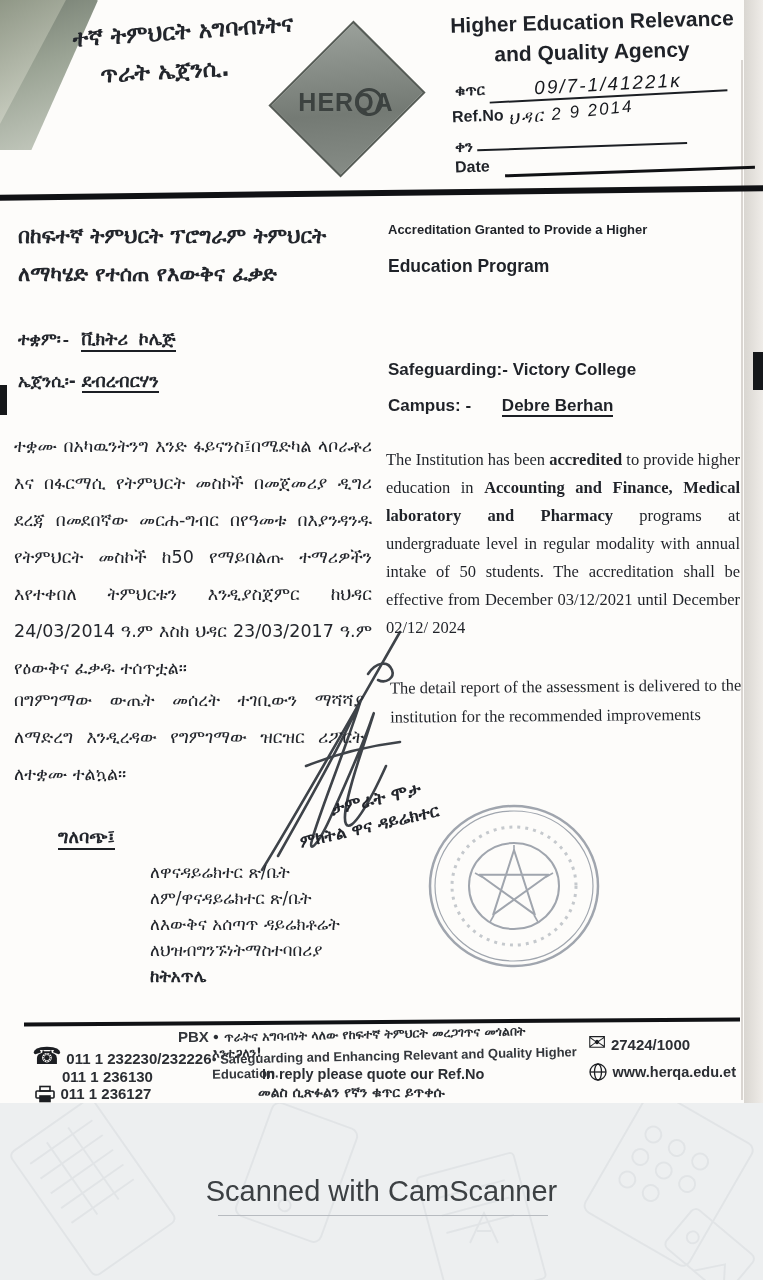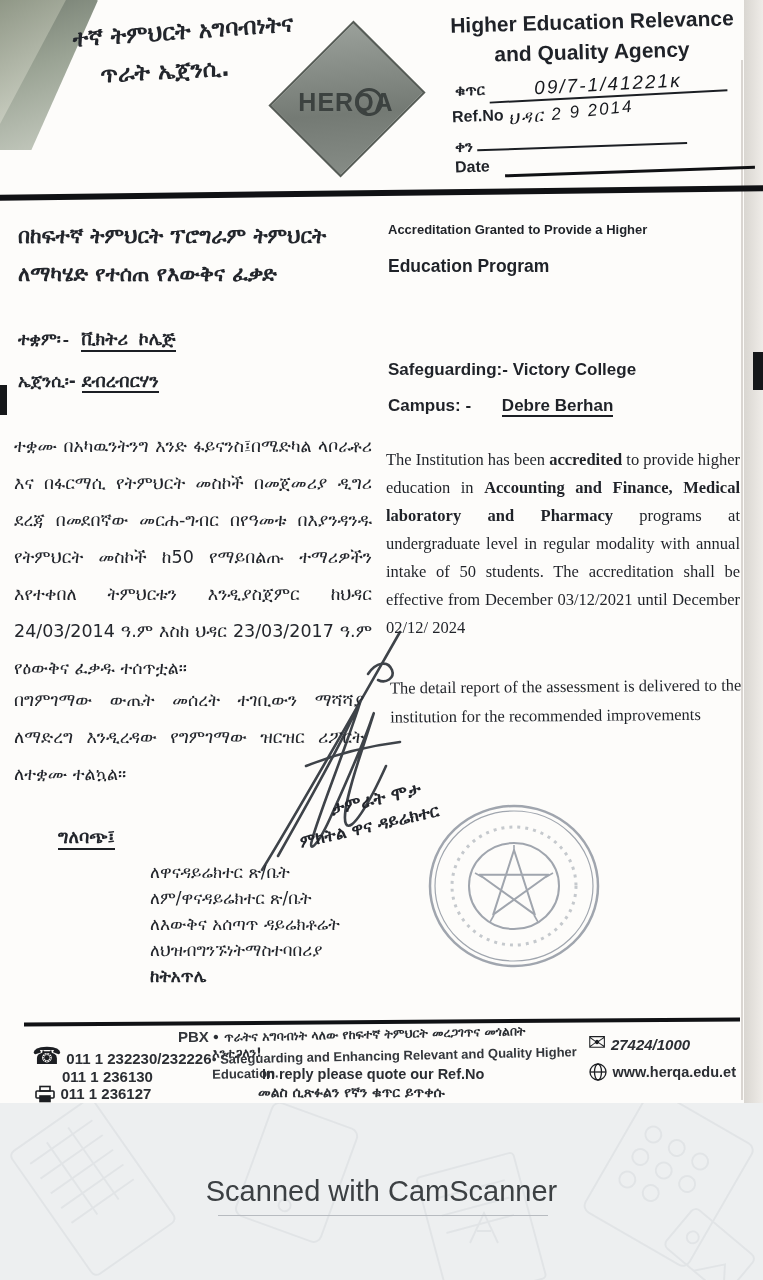--- a/index.html
+++ b/index.html
@@ -169,21 +169,21 @@
       </g>
     </svg>
     <span class="en bold" style="font-size:15px;color:#2b2e33;vertical-align:middle;">011 1 236127</span>
   </div>
 
   <div class="abs am bold" style="left:212px;top:1026px;width:360px;font-size:12.5px;transform:rotate(-1.2deg);color:#2b2e33;">• ጥራትና አግባብነት ላለው የከፍተኛ ትምህርት መረጋገጥና መጎልበት እንተጋለን!</div>
   <div class="abs en bold" style="left:212px;top:1048px;width:368px;font-size:13px;transform:rotate(-1.2deg);color:#34373c;">• Safeguarding and Enhancing Relevant and Quality Higher Education.</div>
   <div class="abs en bold" style="left:262px;top:1066px;font-size:14.5px;color:#2b2e33;">In reply please quote our Ref.No</div>
   <div class="abs am bold" style="left:258px;top:1084px;font-size:14px;color:#2b2e33;">መልስ ሲጽፉልን የኛን ቁጥር ይጥቀሱ</div>
 
-  <div class="abs" style="left:588px;top:1030px;font-style:italic;">
+  <div class="abs" style="left:588px;top:1030px;">
     <span class="icon-glyph" style="font-size:22px;">✉</span>
     <span class="en bold" style="font-size:15px;color:#2b2e33;">27424/1000</span>
   </div>
   <div class="abs" style="left:588px;top:1062px;">
     <svg width="20" height="20" viewBox="0 0 20 20" style="display:inline-block;vertical-align:middle;">
       <g fill="none" stroke="#1c1e22" stroke-width="1.3">
         <circle cx="10" cy="10" r="8"></circle>
         <ellipse cx="10" cy="10" rx="3.5" ry="8"></ellipse>
         <line x1="2" y1="10" x2="18" y2="10"></line>
       </g>

